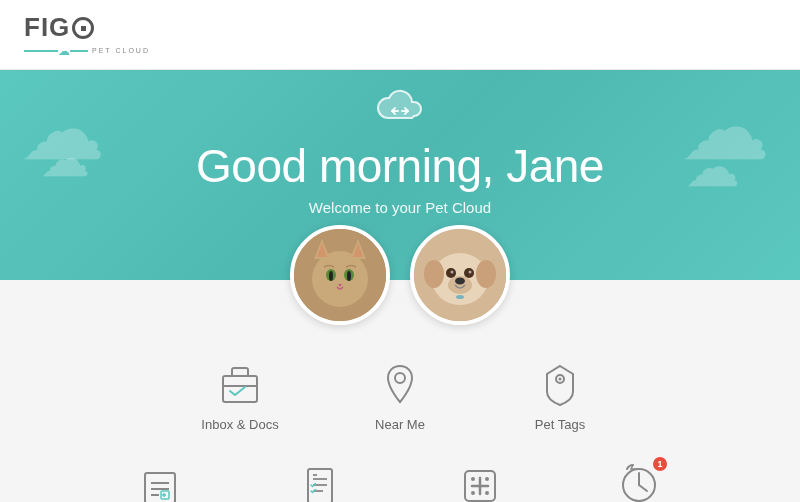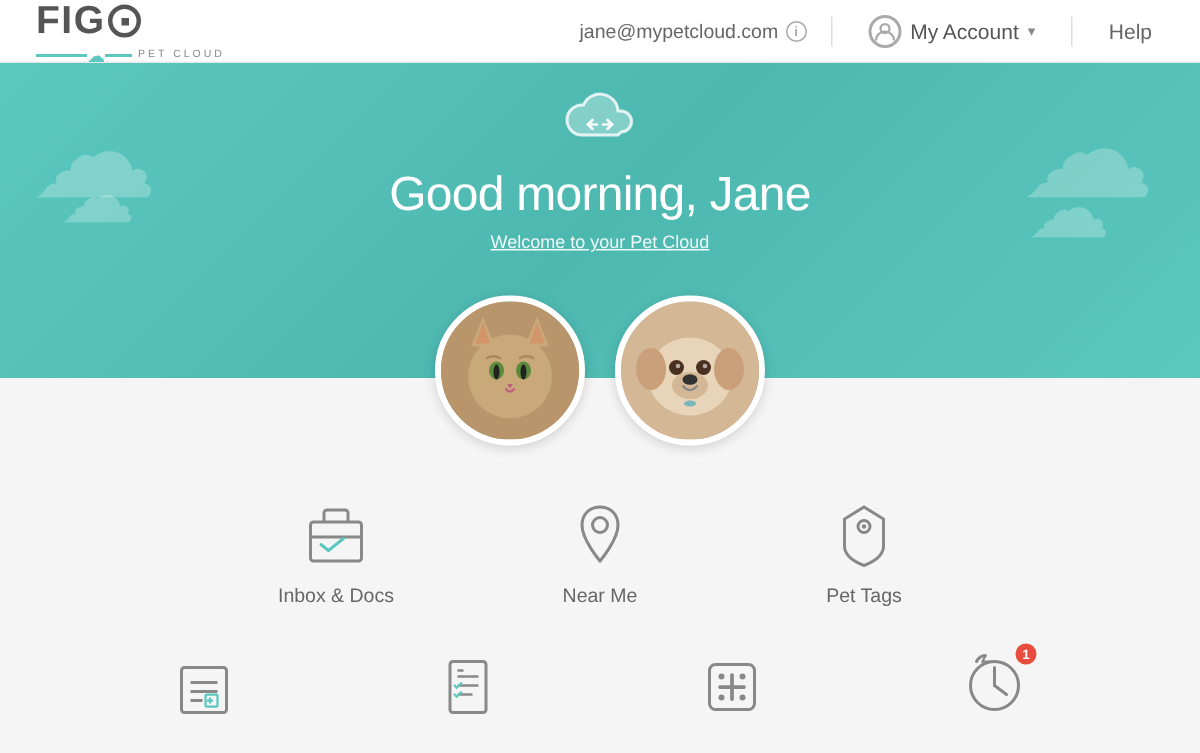--- a/index.html
+++ b/index.html
@@ -11,21 +11,21 @@
       overflow: hidden;
     }
 
     
     .header {
       display: flex;
       align-items: center;
       justify-content: space-between;
       background: #fff;
       padding: 0 24px;
-      height: 42px;
+      height: 70px;
       border-bottom: 1px solid #e8e8e8;
     }
     .logo-area {
       display: flex;
       flex-direction: column;
       align-items: flex-start;
     }
 
     .header-right {
       display: flex;
@@ -100,31 +100,30 @@
       padding-top: 18px;
       position: relative;
       overflow: hidden;
     }
     .hero-cloud-icon {
       font-size: 36px;
       color: rgba(255,255,255,0.9);
       margin-bottom: 6px;
     }
     .hero-title {
-      font-size: 32px;
+      font-size: 46px;
       font-weight: 300;
       color: #fff;
       margin-bottom: 6px;
       letter-spacing: -0.5px;
     }
     .hero-subtitle {
-      font-size: 12px;
+      font-size: 15px;
       color: rgba(255,255,255,0.9);
       font-weight: 300;
-      text-decoration: underline;
     }
     
     .deco-cloud {
       position: absolute;
       opacity: 0.25;
       color: #fff;
       font-size: 70px;
     }
     .deco-cloud.left-top { left: 20px; top: 10px; font-size: 85px; }
     .deco-cloud.left-bottom { left: 40px; top: 60px; font-size: 50px; }
@@ -167,21 +166,21 @@
     }
 
     
     .icons-grid {
       background: #f5f5f5;
       padding: 20px 40px 10px;
     }
     .icons-row {
       display: flex;
       justify-content: center;
-      gap: 16px;
+      gap: 0;
       margin-bottom: 8px;
     }
     .icon-item {
       display: flex;
       flex-direction: column;
       align-items: center;
       width: 160px;
       cursor: pointer;
       padding: 12px 8px 8px;
     }
@@ -232,39 +231,20 @@
       </span>
     </div>
     <div style="display:flex;align-items:center;gap:0;margin-top:1px;">
       <div style="height:2px;background:#5bc8c0;width:34px;"></div>
       <span style="font-size:12px;color:#5bc8c0;">☁</span>
       <div style="height:2px;background:#5bc8c0;width:18px;"></div>
       <span style="font-size:7px;letter-spacing:2px;color:#888;text-transform:uppercase;margin-left:4px;font-weight:500;">PET CLOUD</span>
     </div>
   </div>
 
-  <div class="header-right">
-    <div class="email-area">
-      <span>jane@mypetcloud.com</span>
-      <span class="info-icon">i</span>
-    </div>
-    <div class="divider-v"></div>
-    <div class="my-account-btn">
-      <span class="account-icon">
-        <svg width="14" height="14" viewBox="0 0 14 14" fill="none">
-          <circle cx="7" cy="5" r="3" stroke="#aaa" stroke-width="1.5"></circle>
-          <path d="M1 13c0-3.3 2.7-6 6-6s6 2.7 6 6" stroke="#aaa" stroke-width="1.5" fill="none"></path>
-        </svg>
-      </span>
-      <span>My Account</span>
-      <span class="chevron-down">▾</span>
-    </div>
-    <div class="divider-v"></div>
-    <div class="help-link">Help</div>
-  </div>
 </header>
 
 <section class="hero">
 
   <span class="deco-cloud left-top">☁</span>
   <span class="deco-cloud left-bottom">☁</span>
   <span class="deco-cloud right-top">☁</span>
   <span class="deco-cloud right-bottom">☁</span>
 
   <div class="hero-cloud-icon">

